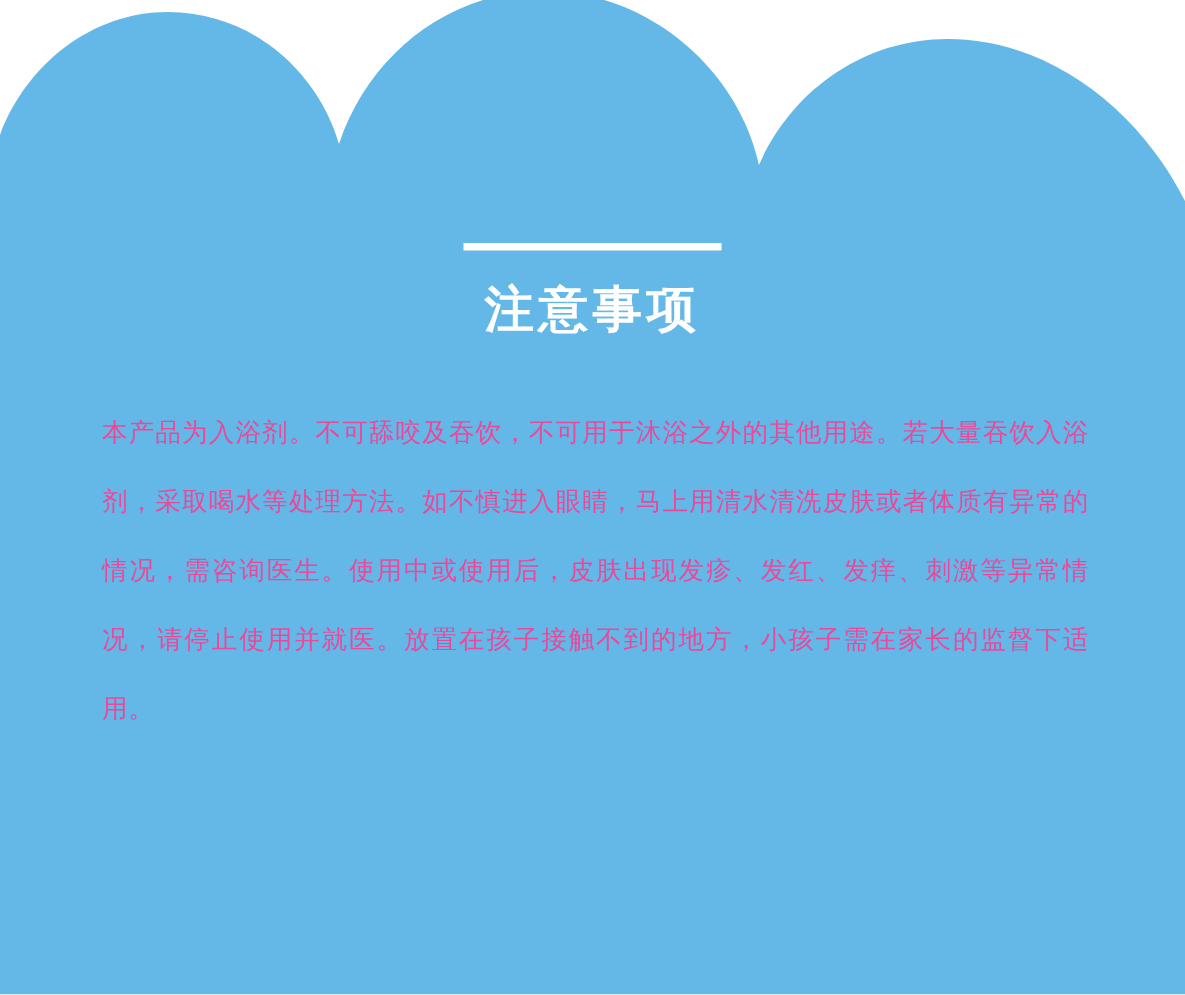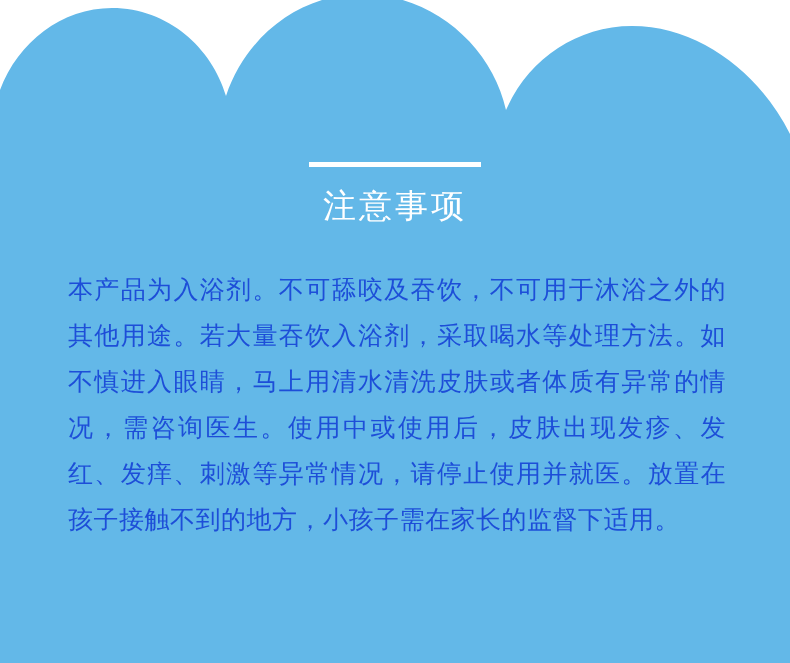--- a/index.html
+++ b/index.html
@@ -49,31 +49,31 @@
     background: #ffffff;
   }
   .title {
     position: absolute;
     left: 0;
     top: 182px;
     width: 790px;
     text-align: center;
     color: #ffffff;
     font-size: 33px;
-    font-weight: normal;
+    font-weight: bold;
     letter-spacing: 3px;
     line-height: 48px;
   }
   .body-text {
     position: absolute;
     left: 68px;
     top: 266px;
     width: 658px;
-    color: #1d4ed8;
-    font-size: 25px;
+    color: #ec4899;
+    font-size: 17px;
     line-height: 46px;
     text-align: justify;
     text-justify: inter-ideograph;
     letter-spacing: 0.5px;
   }
 </style>
 </head>
 <body>
 
 <div class="page">

